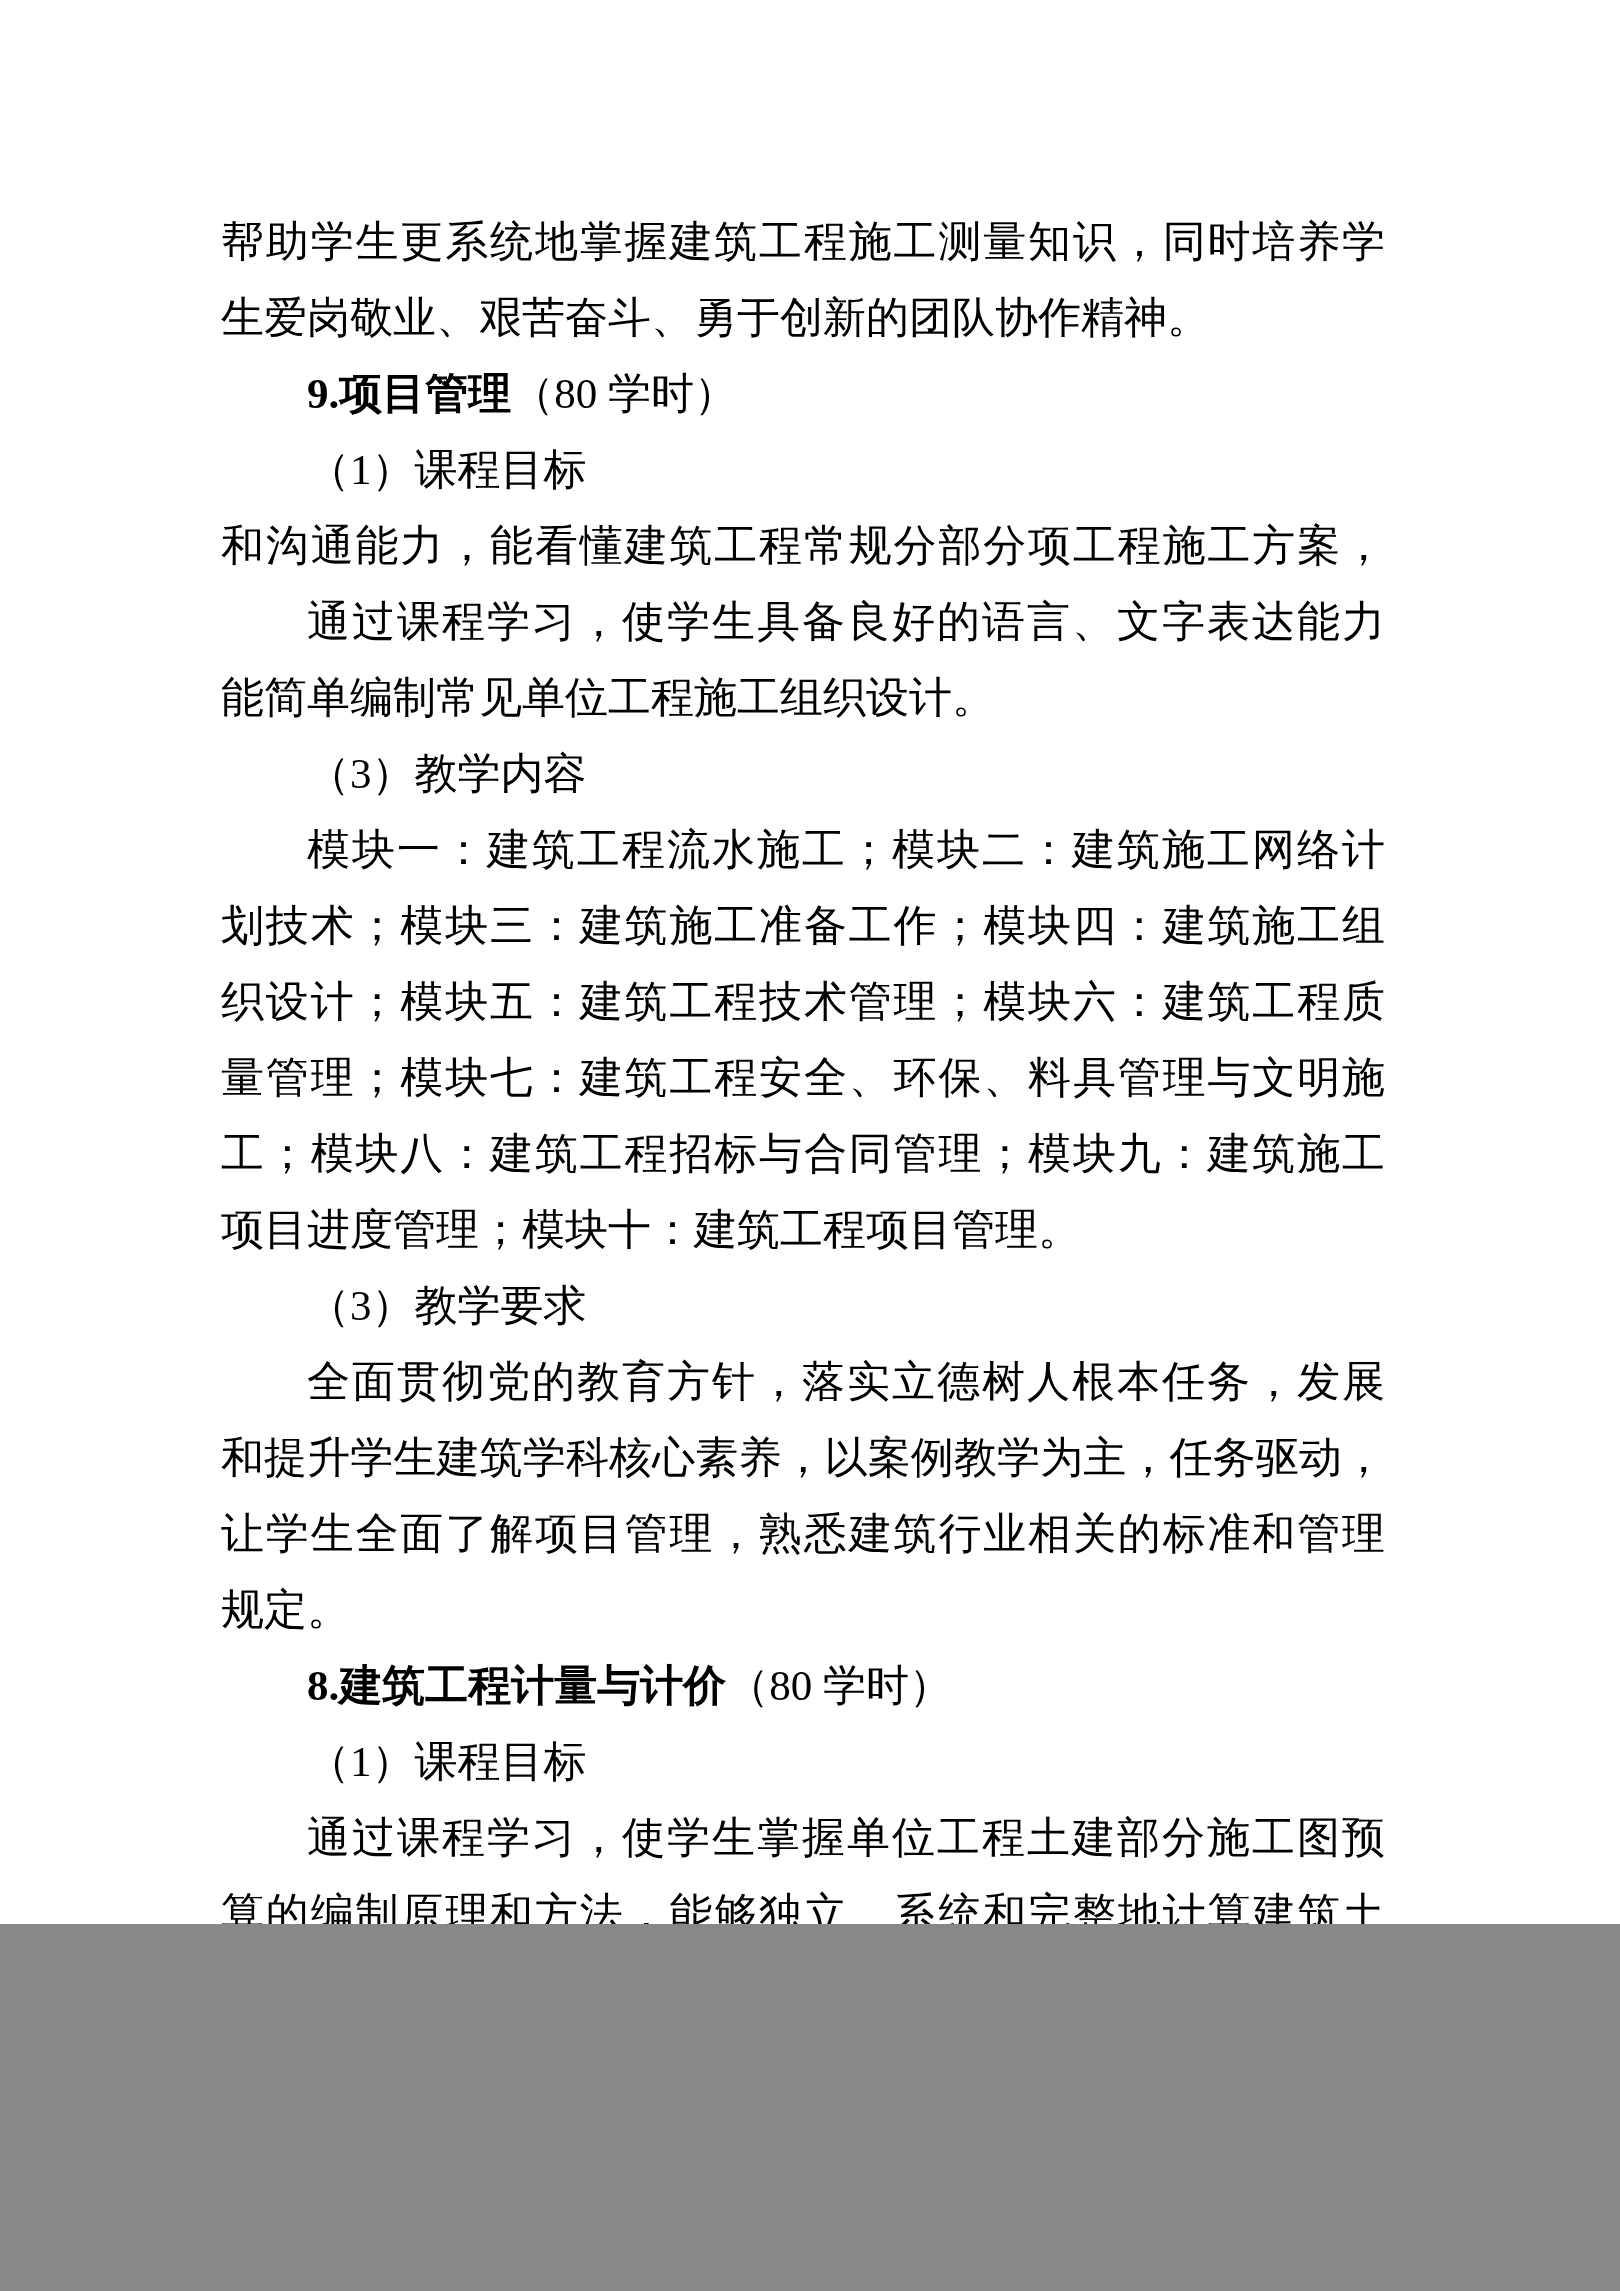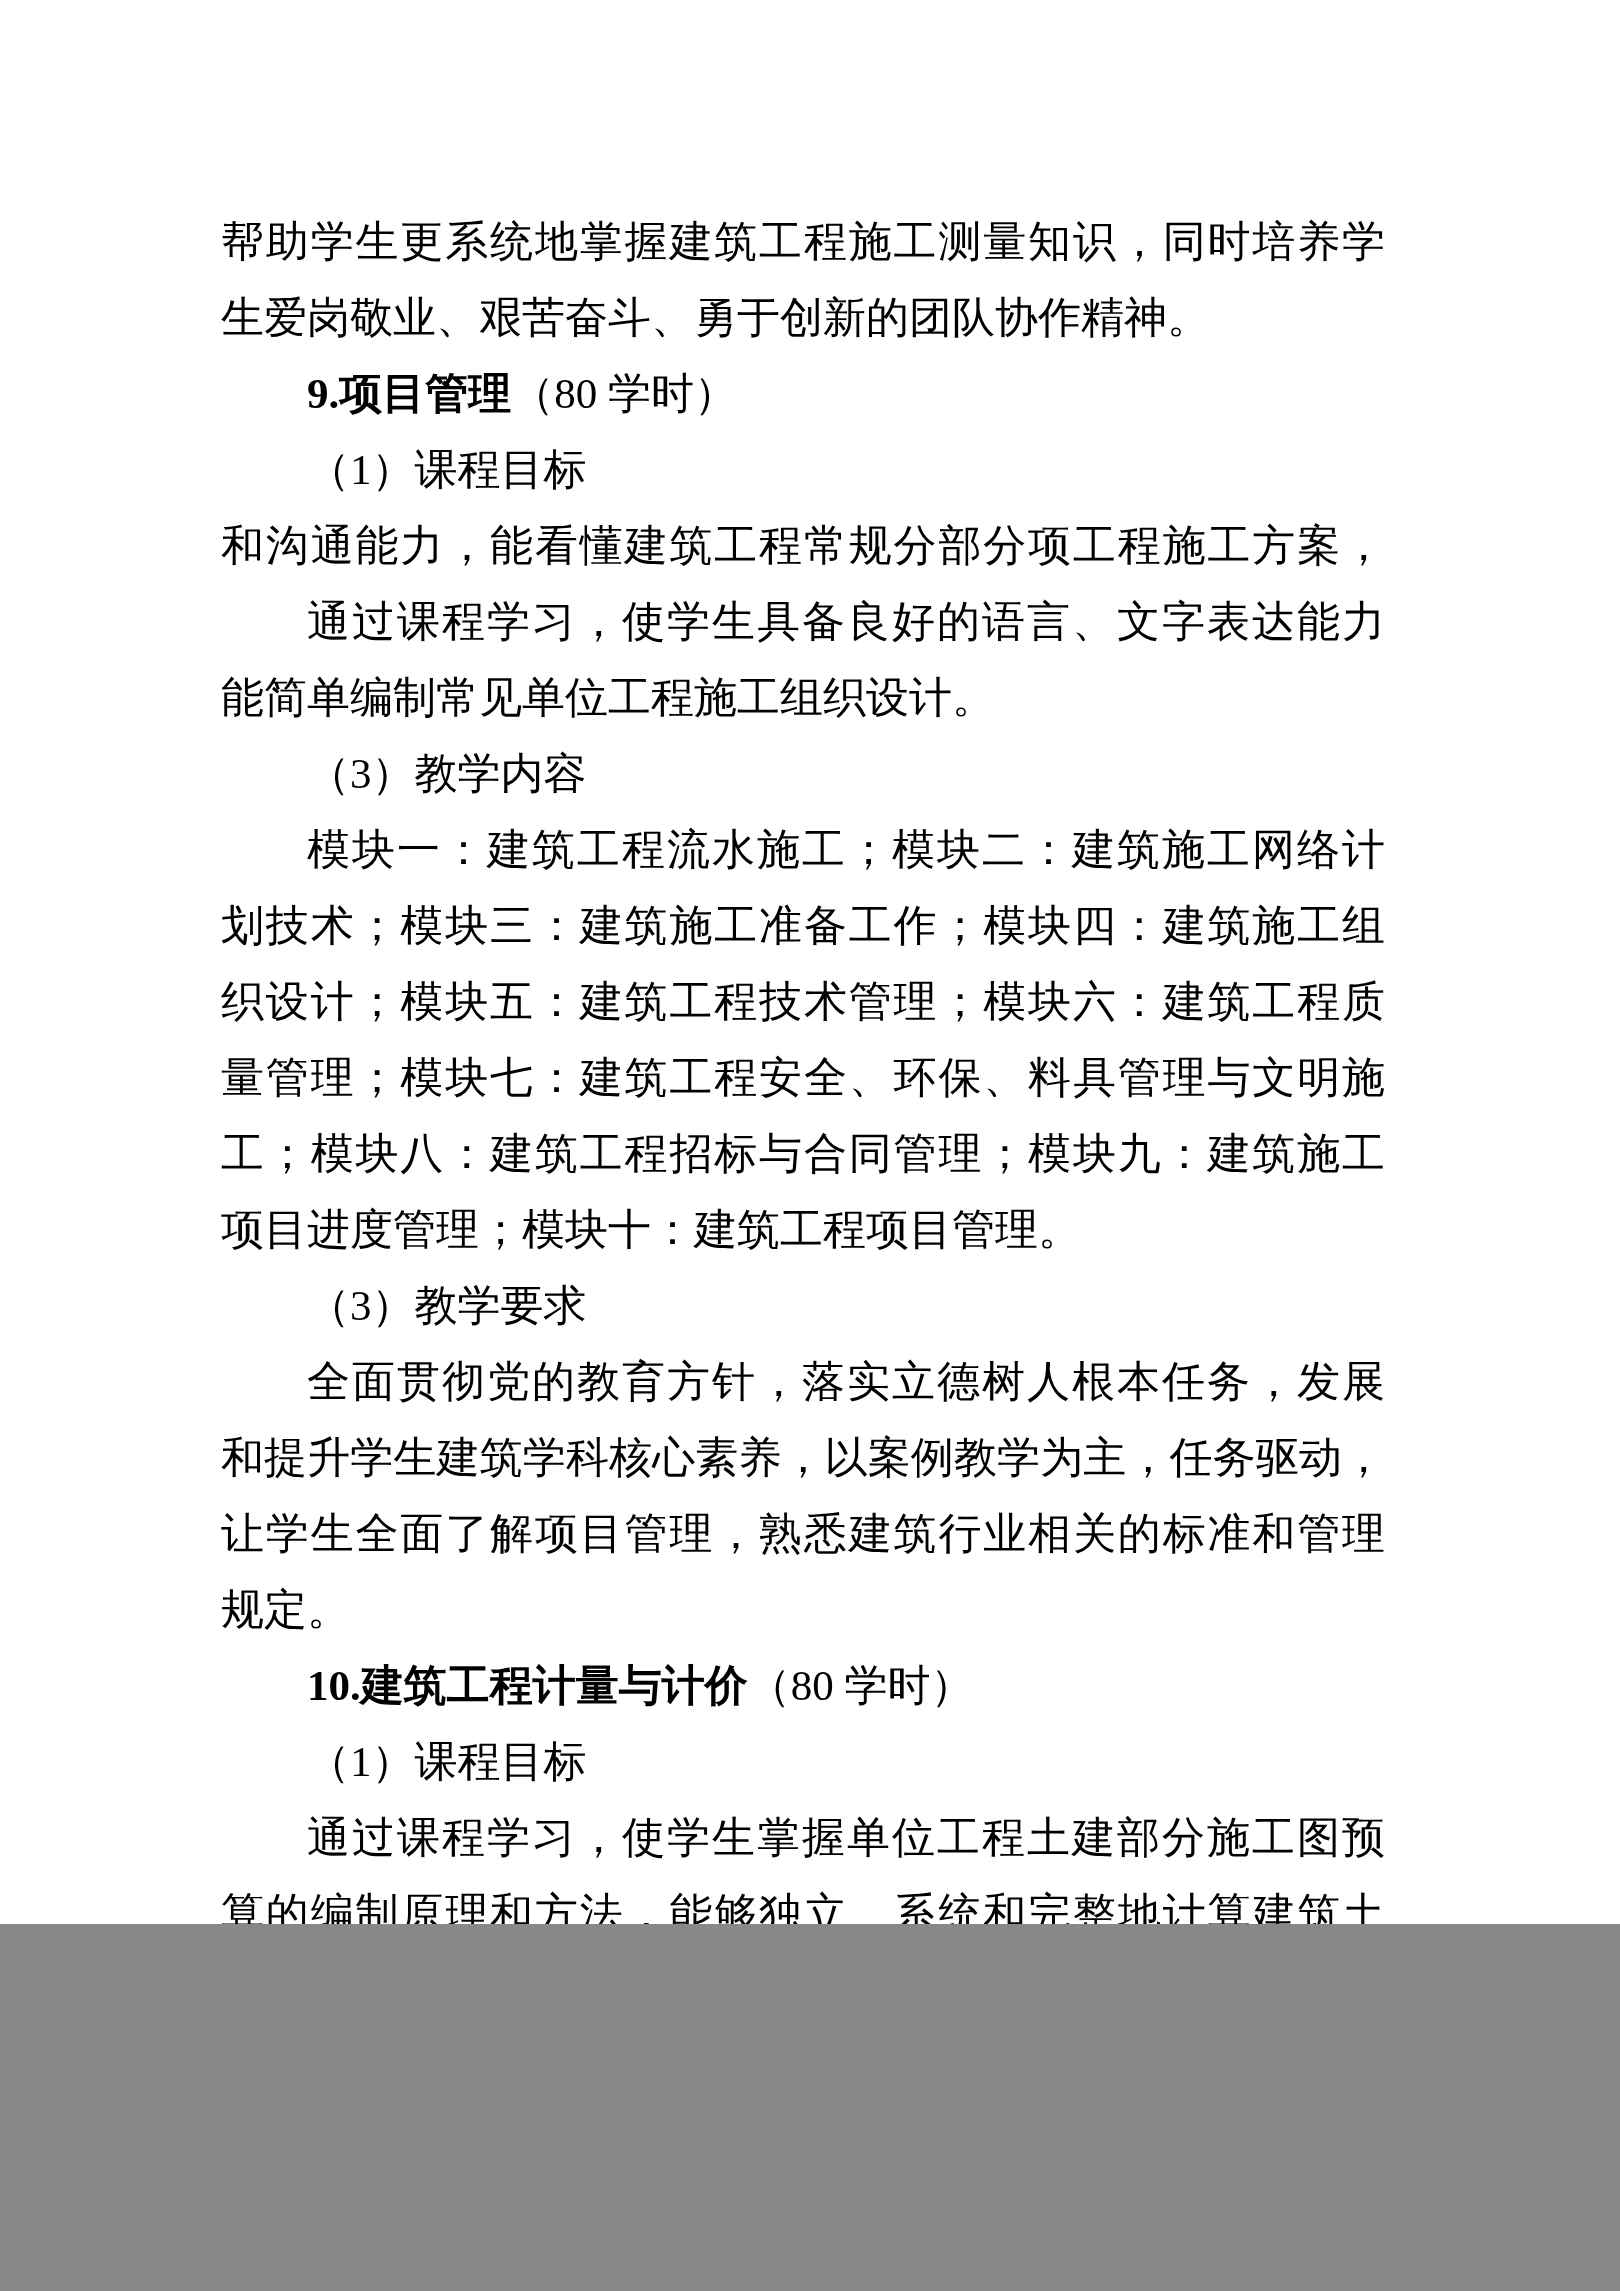--- a/index.html
+++ b/index.html
@@ -75,21 +75,21 @@
     <div class="line full">工；模块八：建筑工程招标与合同管理；模块九：建筑施工</div>
     <div class="line">项目进度管理；模块十：建筑工程项目管理。</div>
 
     <div class="line indent">（3）教学要求</div>
 
     <div class="line indent full">全面贯彻党的教育方针，落实立德树人根本任务，发展</div>
     <div class="line full">和提升学生建筑学科核心素养，以案例教学为主，任务驱动，</div>
     <div class="line full">让学生全面了解项目管理，熟悉建筑行业相关的标准和管理</div>
     <div class="line">规定。</div>
 
-    <div class="line indent"><span class="bold">10.建筑工程计量与计价</span><span>（80 学时）</span></div>
+    <div class="line indent"><span class="bold">8.建筑工程计量与计价</span><span>（80 学时）</span></div>
 
     <div class="line indent">（1）课程目标</div>
 
     <div class="line indent full">通过课程学习，使学生掌握单位工程土建部分施工图预</div>
     <div class="line full">算的编制原理和方法，能够独立、系统和完整地计算建筑土</div>
 
   </div>
 
   <div class="footer">– 16 –</div>
 </div>

